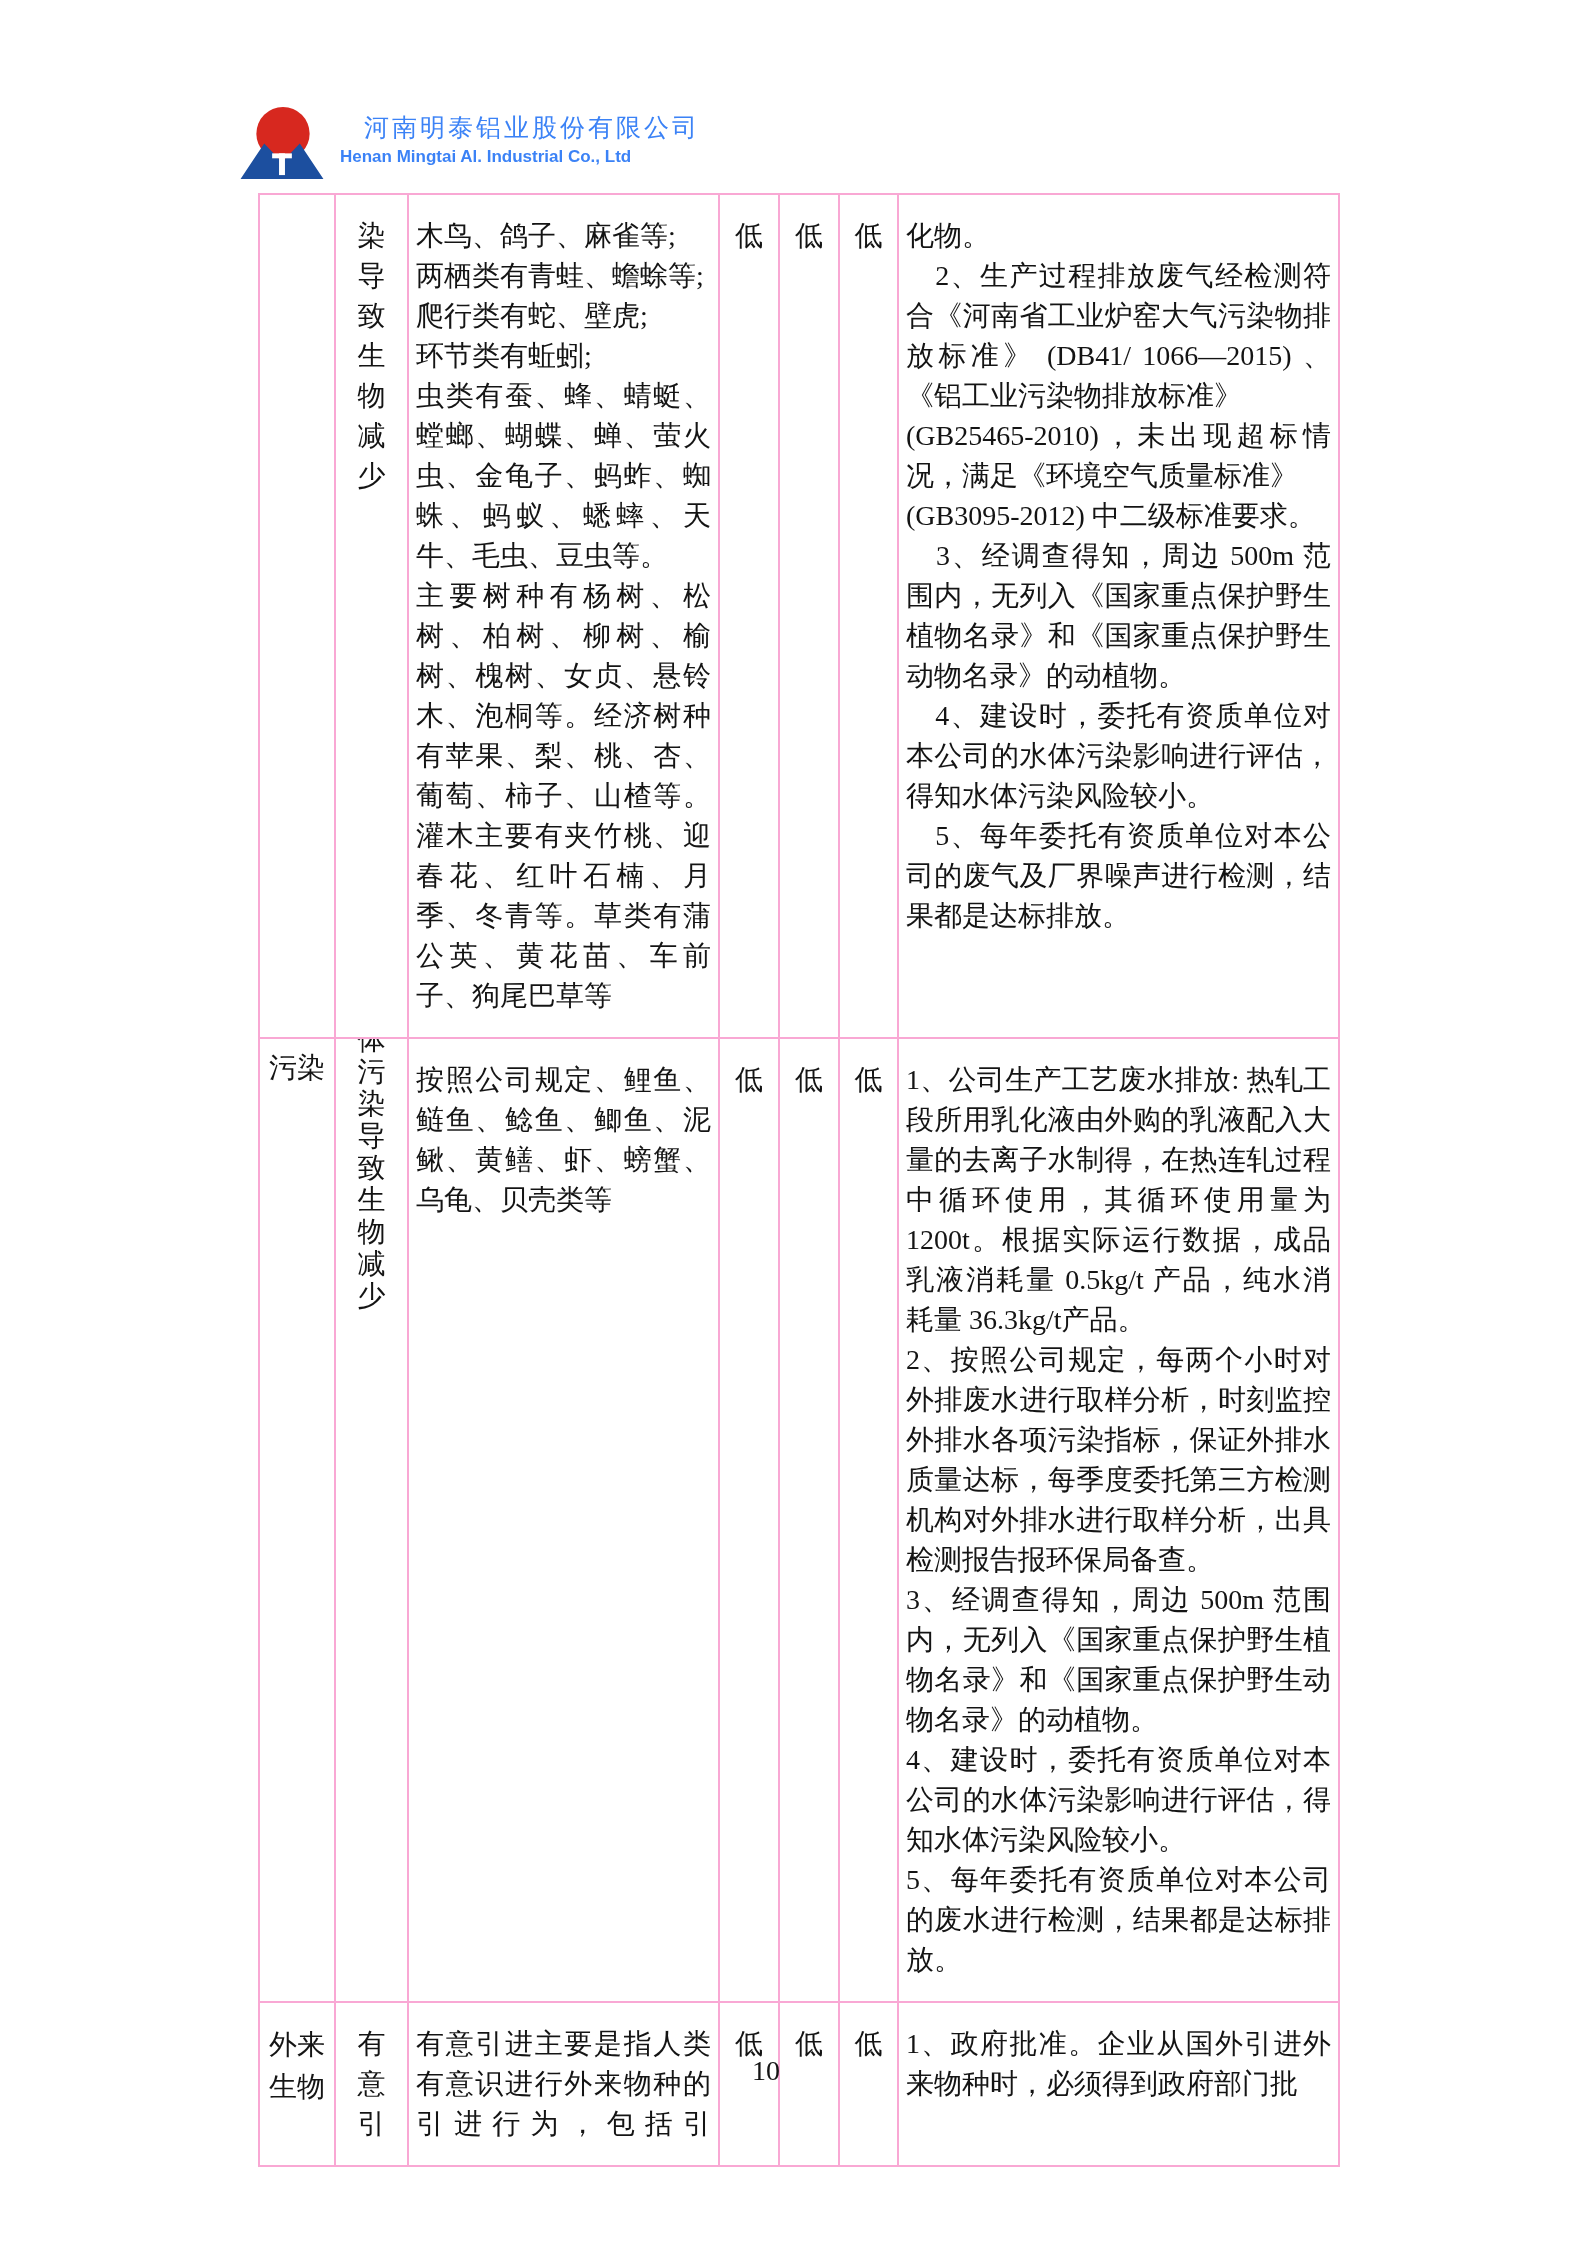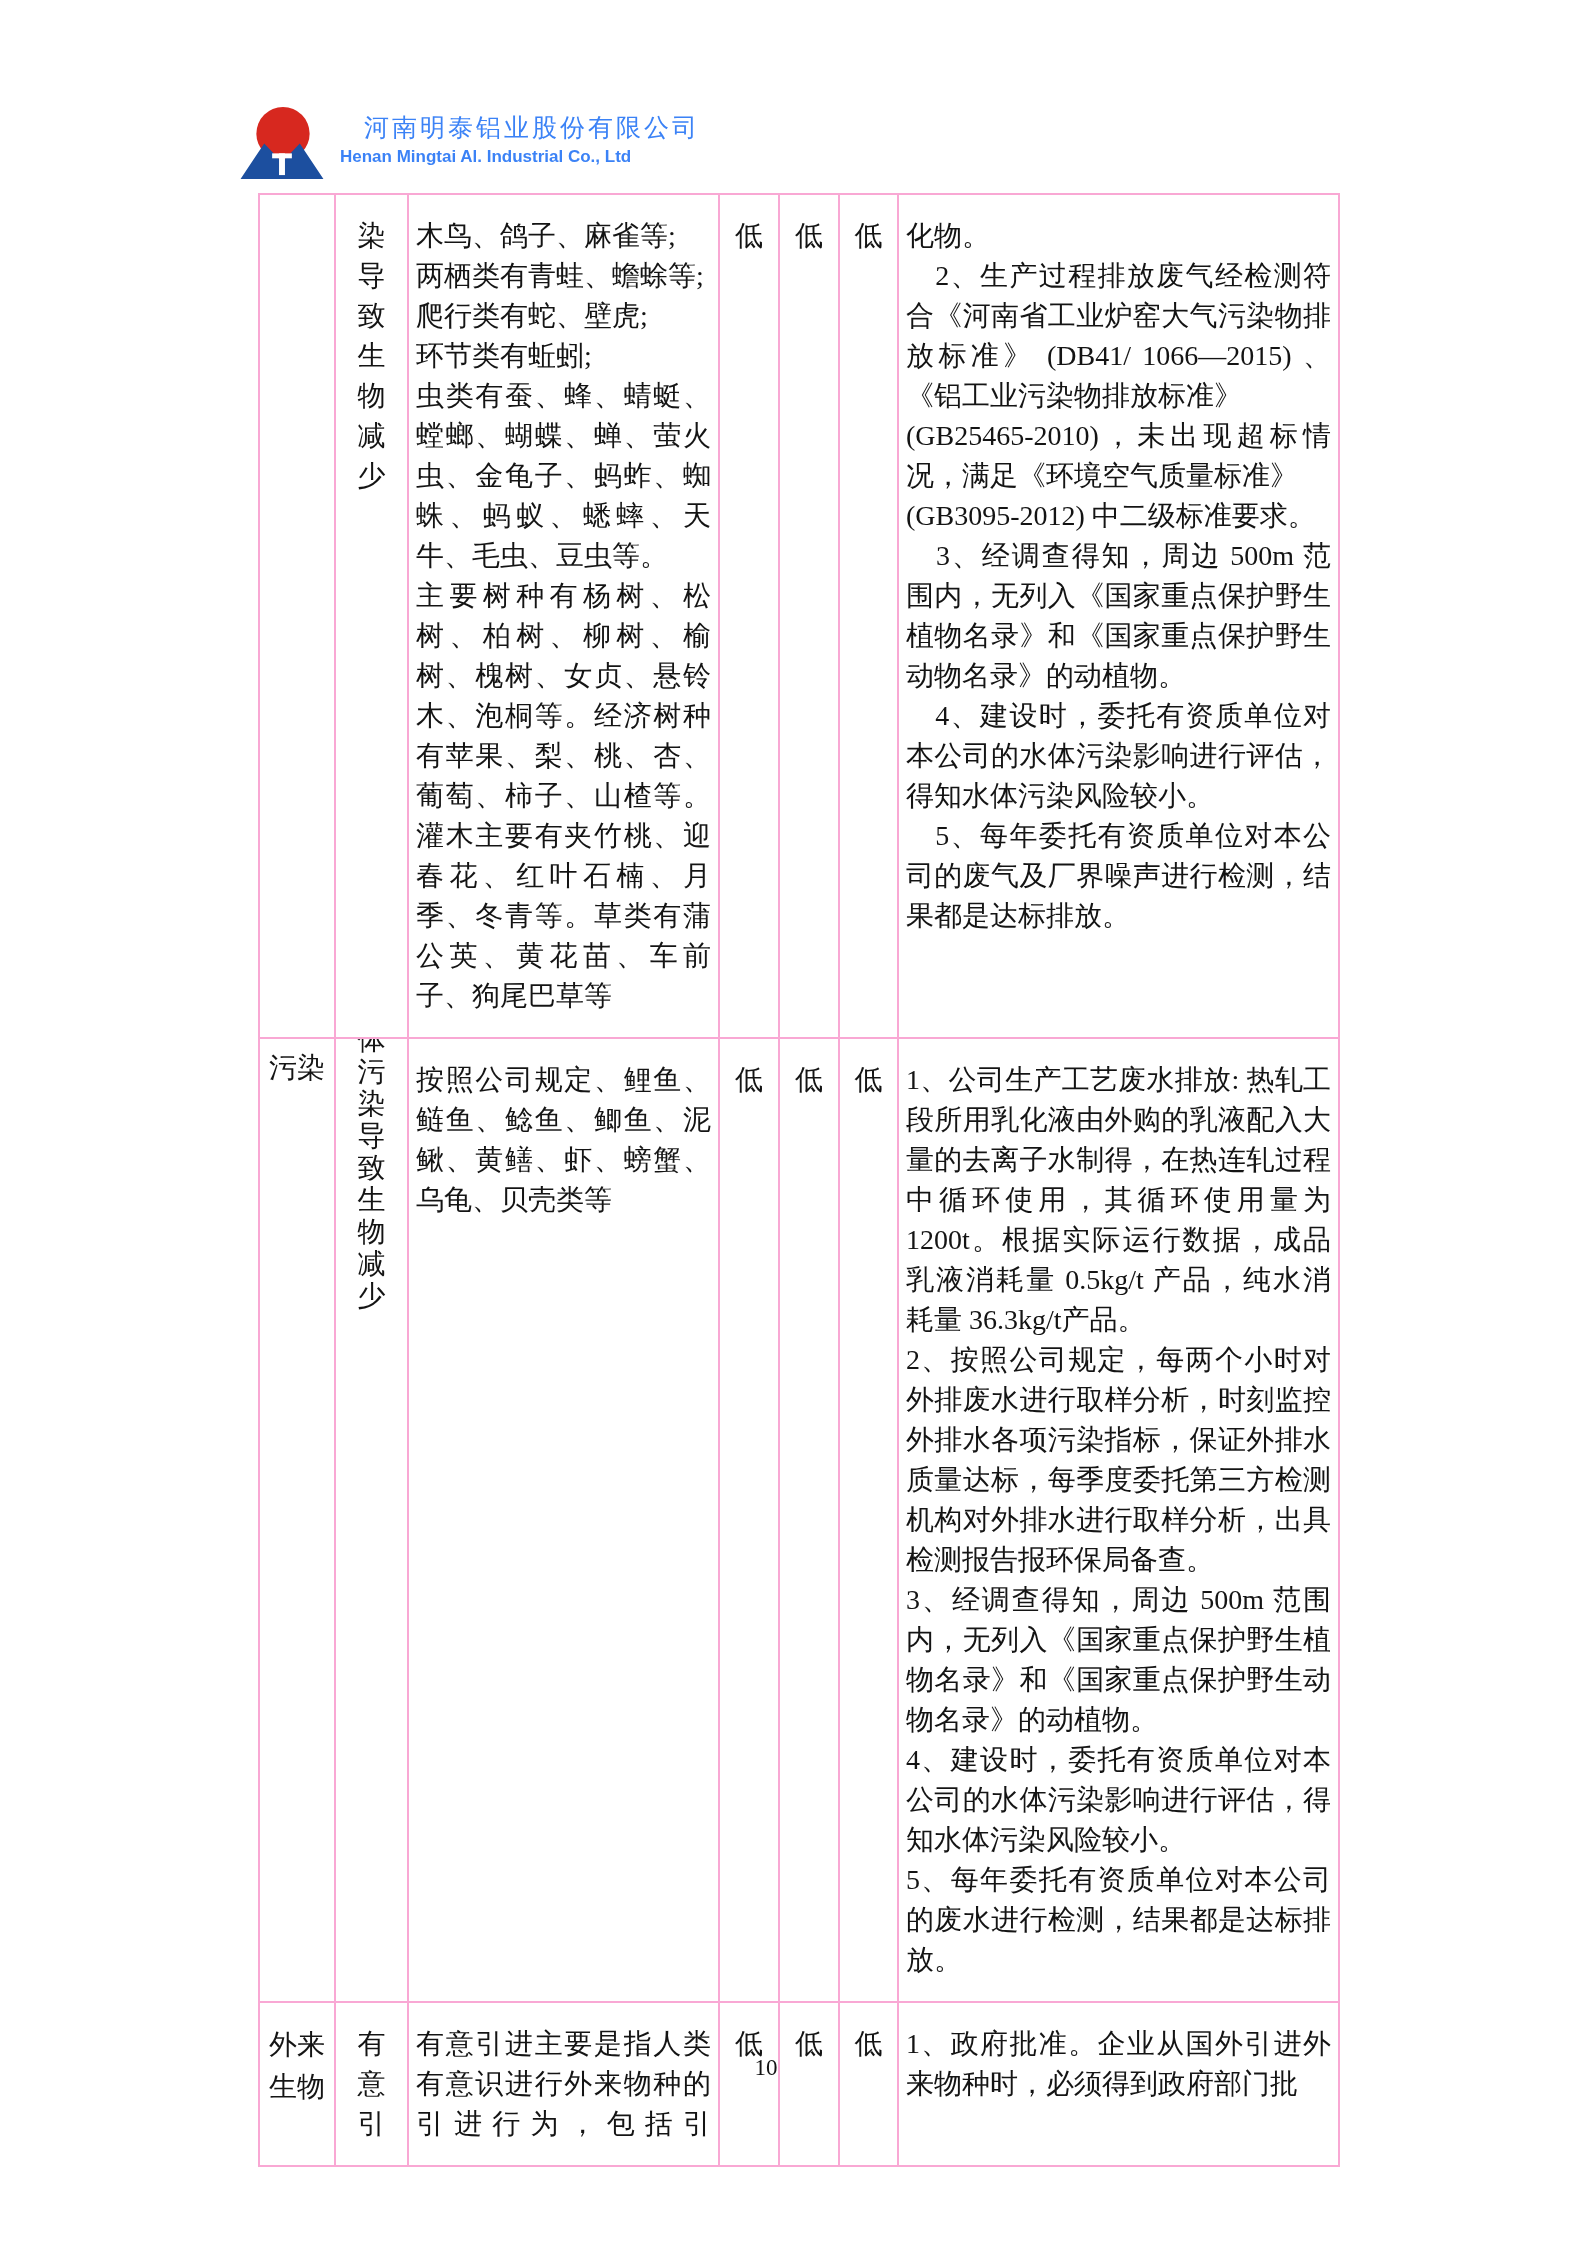--- a/index.html
+++ b/index.html
@@ -38,21 +38,21 @@
   .justlast{text-align:justify;text-align-last:justify;}
   .vt{width:30px;margin:0 auto;word-break:break-all;text-align:center;}
   .lh40{line-height:40px;}
   .lh32{line-height:32px;}
   .cat{text-align:center;word-break:break-all;line-height:42px;}
   .up55{position:relative;top:-55px;}
   .up68{position:relative;top:-68px;}
   
   .page-num{
     position:absolute;top:2055px;left:0;width:1532px;text-align:center;
-    font-size:23px;color:#141414;
+    font-size:28px;color:#141414;
   }
 </style>
 </head>
 <body>
 
 <div class="page">
 
   <div class="brand">
     <svg class="logo" viewBox="0 0 88 75">
       <circle cx="45" cy="27" r="27" fill="#d7281f"></circle>

